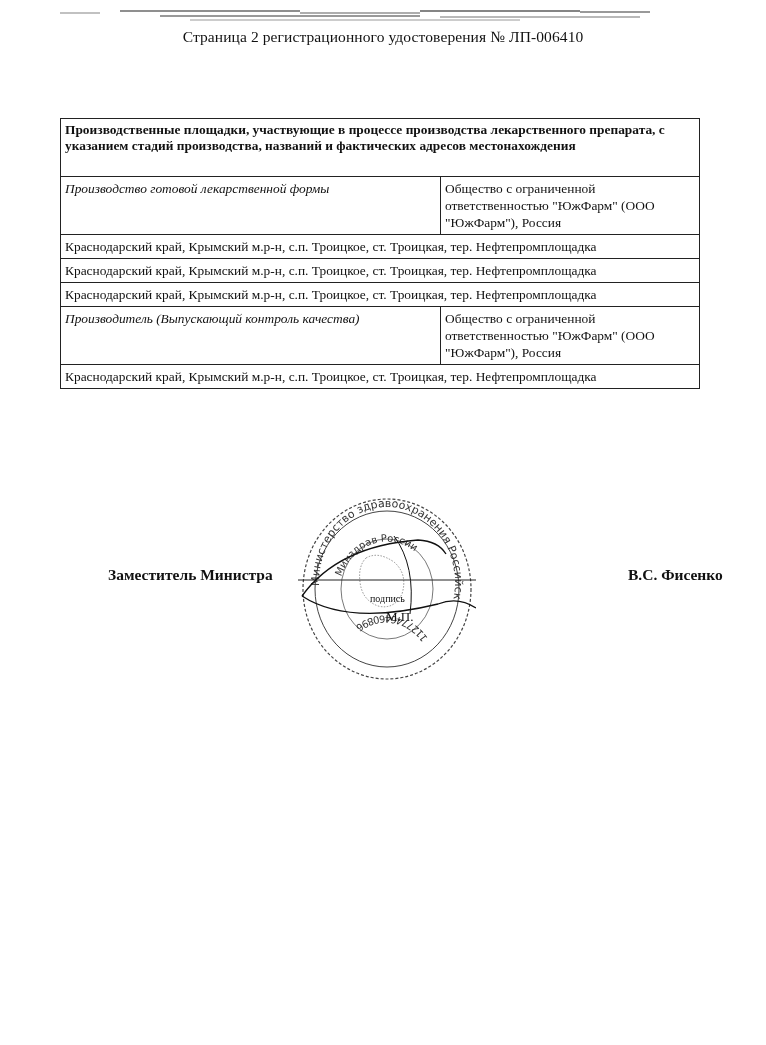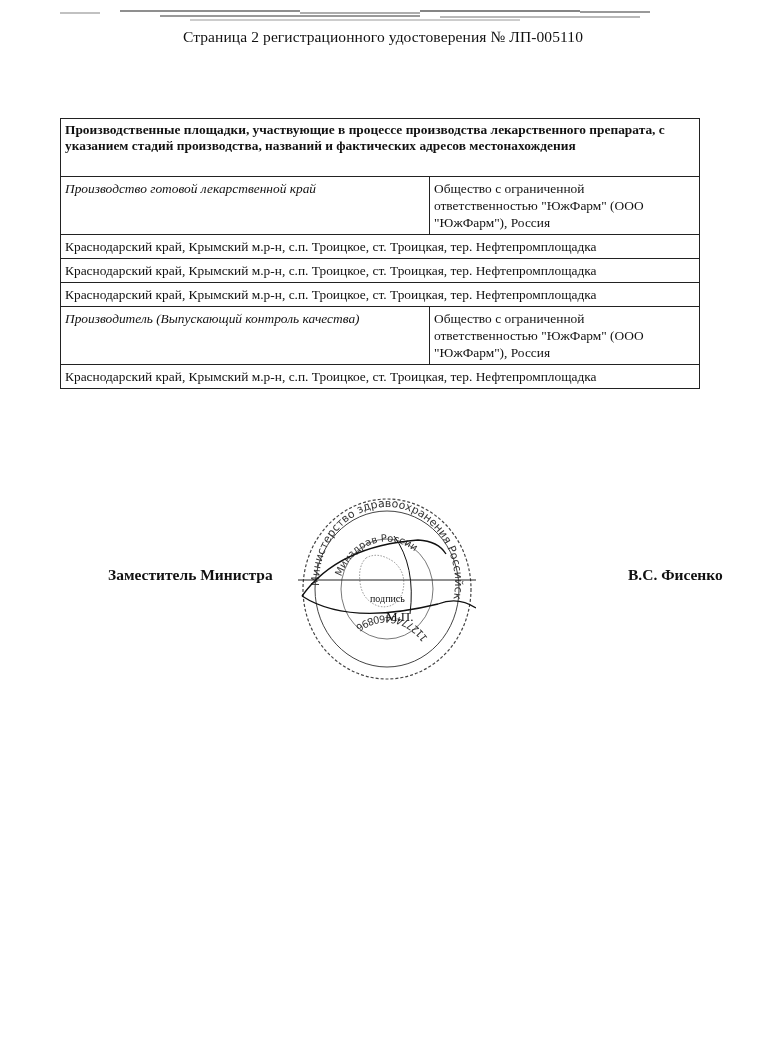--- a/index.html
+++ b/index.html
@@ -4,21 +4,21 @@
   <style>
     html, body { margin: 0; padding: 0; background: #ffffff; }
     body { width: 766px; height: 1045px; position: relative; overflow: hidden;
            font-family: "Liberation Serif", "DejaVu Serif", serif; color: #111; }
     .scan-noise { position: absolute; left: 60px; top: 10px; width: 650px; height: 14px; }
     .scan-noise span { position: absolute; height: 2px; background: #333; opacity: .55; }
     .page-header { position: absolute; top: 28px; left: 0; width: 766px; text-align: center;
                    font-size: 15.5px; letter-spacing: 0.1px; }
     table.sites { position: absolute; left: 60px; top: 118px; width: 640px;
                   border-collapse: collapse; font-size: 13.4px; line-height: 17px; }
-    table.sites td { border: 1px solid #222; padding: 3px 8px 3px 4px; vertical-align: top; }
+    table.sites td { border: 1px solid #222; padding: 3px 19px 3px 4px; vertical-align: top; }
     td.head { font-weight: bold; height: 51px; line-height: 16px; padding-top: 5px; }
     td.stage { font-style: italic; width: 356px; height: 51px; }
     td.org { height: 51px; }
     td.addr { height: 17px; padding-top: 3px; padding-bottom: 3px; white-space: nowrap; }
     .sign-left { position: absolute; left: 62px; top: 566px; font-weight: bold; font-size: 15.5px; margin-left: 46px; }
     .sign-right { position: absolute; left: 628px; top: 566px; font-weight: bold; font-size: 15.5px; }
     .stamp { position: absolute; left: 298px; top: 496px; width: 178px; height: 186px; }
     .stamp-caption-1 { position: absolute; left: 370px; top: 593px; font-size: 10px; }
     .stamp-caption-2 { position: absolute; left: 386px; top: 609px; font-size: 13px; }
   </style>
@@ -29,30 +29,30 @@
   <span style="left:0;top:2px;width:40px;opacity:.3"></span>
   <span style="left:60px;top:0;width:180px"></span>
   <span style="left:240px;top:2px;width:120px;opacity:.4"></span>
   <span style="left:100px;top:5px;width:260px;opacity:.5"></span>
   <span style="left:360px;top:0;width:160px;opacity:.6"></span>
   <span style="left:380px;top:6px;width:200px;opacity:.35"></span>
   <span style="left:520px;top:1px;width:70px;opacity:.5"></span>
   <span style="left:130px;top:9px;width:330px;opacity:.25"></span>
 </div>
 
-<div class="page-header">Страница 2 регистрационного удостоверения № ЛП-005110</div>
+<div class="page-header">Страница 2 регистрационного удостоверения № ЛП-006410</div>
 
 <table class="sites">
   <tbody>
       <tr>
     <td class="head" colspan="2">Производственные площадки, участвующие в процессе производства лекарственного препарата, с указанием стадий производства, названий и фактических адресов местонахождения</td>
   </tr>
 
   <tr>
-    <td class="stage">Производство готовой лекарственной край</td>
+    <td class="stage">Производство готовой лекарственной формы</td>
     <td class="org">Общество с ограниченной ответственностью "ЮжФарм" (ООО "ЮжФарм"), Россия</td>
   </tr>
   <tr>
     <td class="addr" colspan="2">Краснодарский край, Крымский м.р-н, с.п. Троицкое, ст. Троицкая, тер. Нефтепромплощадка</td>
   </tr>
 
   <tr>
     <td class="addr" colspan="2">Краснодарский край, Крымский м.р-н, с.п. Троицкое, ст. Троицкая, тер. Нефтепромплощадка</td>
   </tr>
 

